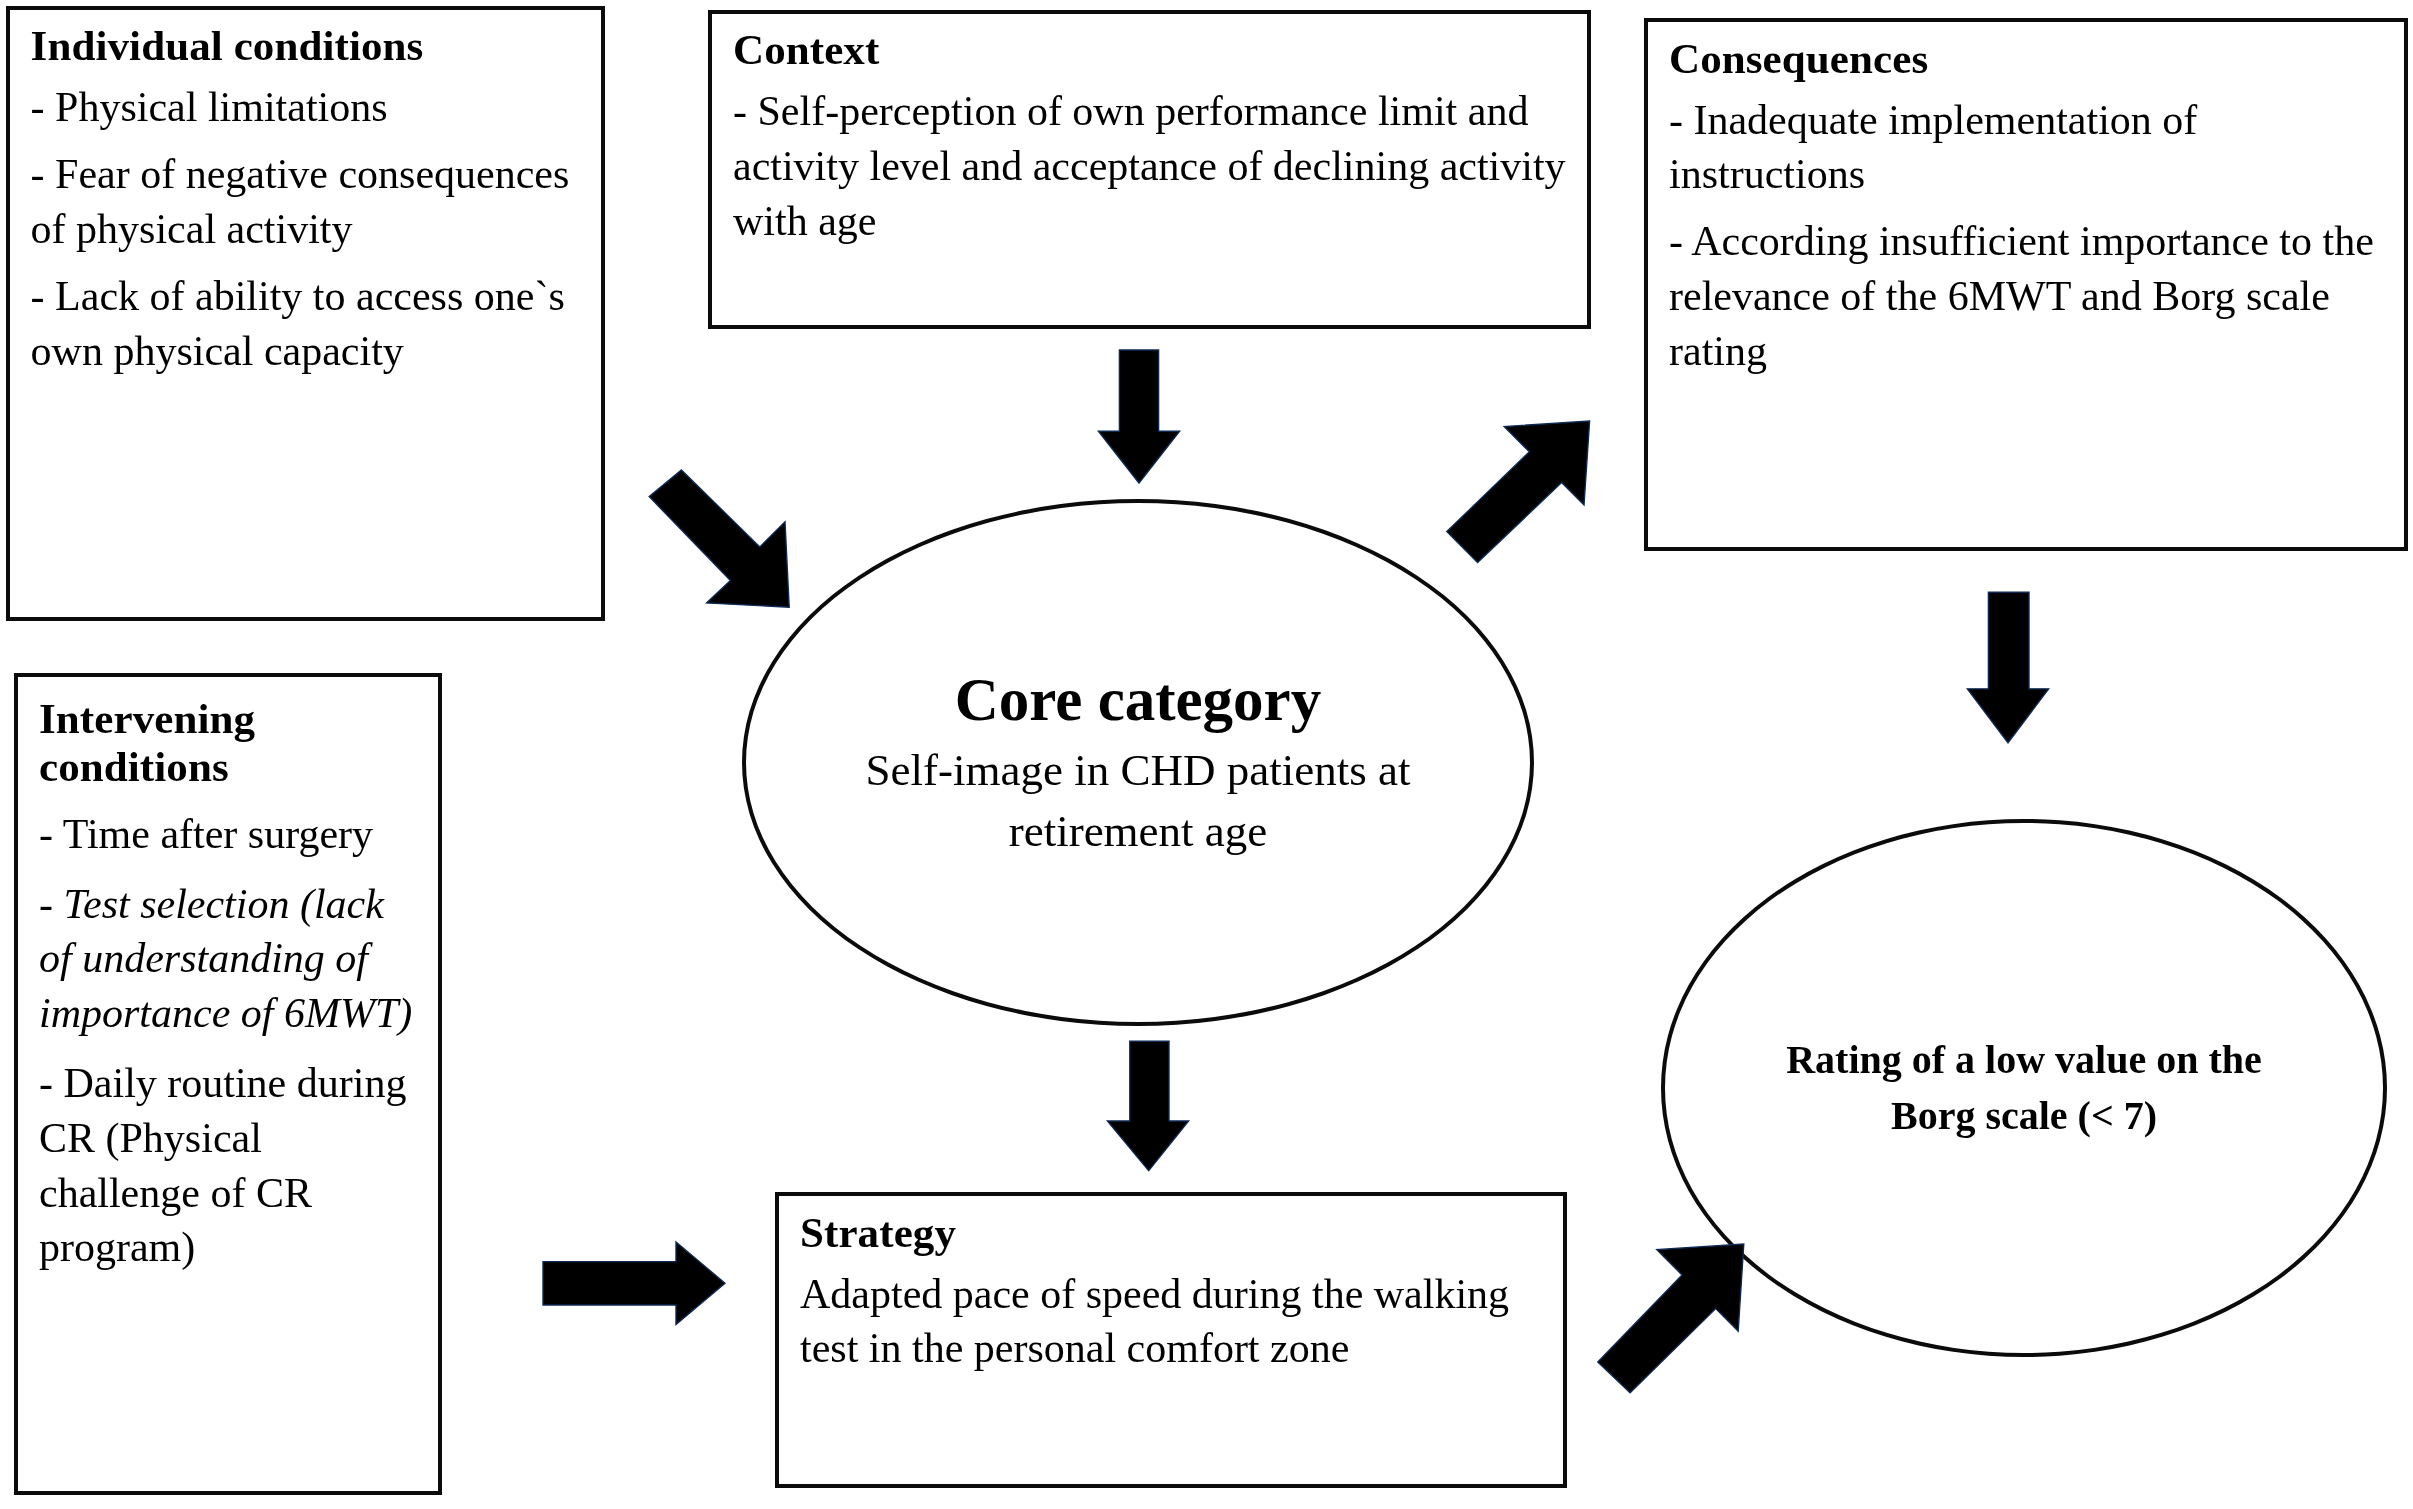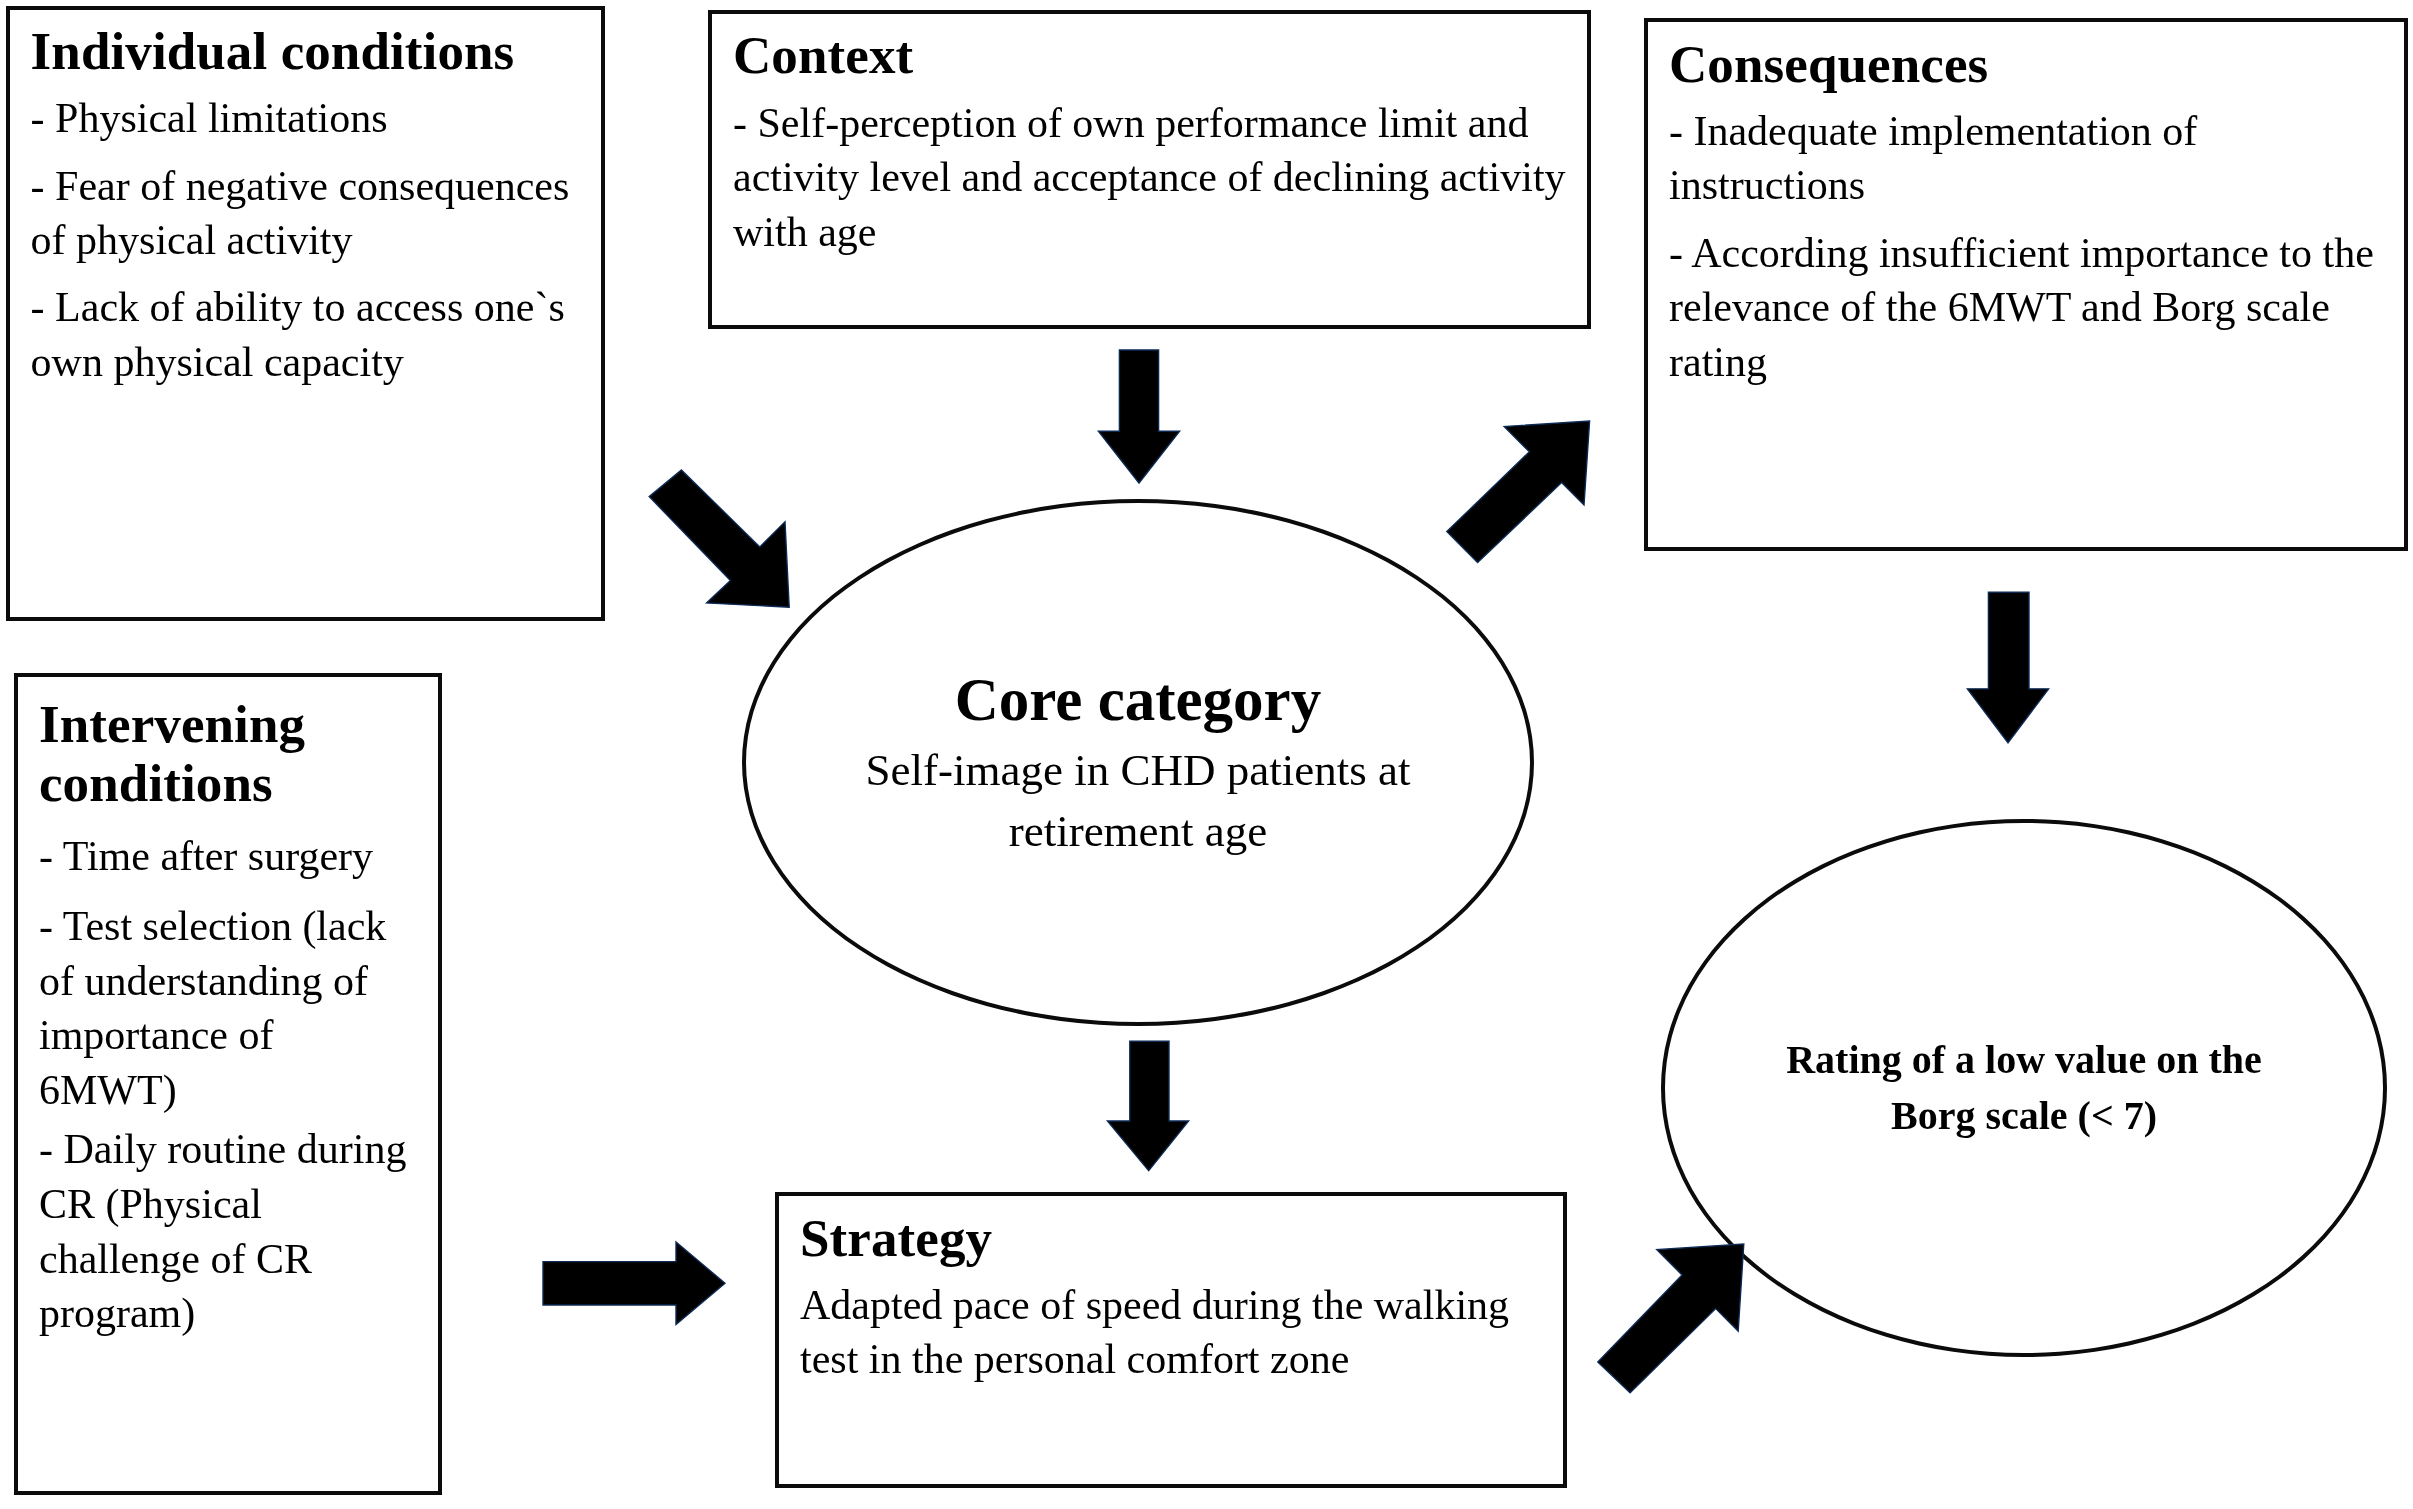--- a/index.html
+++ b/index.html
@@ -18,21 +18,21 @@
   }
   .box {
     position: absolute;
     box-sizing: border-box;
     border: 4.9px solid #0b0b0b;
     background: #ffffff;
     padding: 12.6px 18px 12.6px 21px;
   }
   .box-title {
     font-weight: bold;
-    font-size: 53px;
+    font-size: 43px;
     line-height: 1.12;
     margin: 0 0 9.8px 0;
     letter-spacing: 0.1px;
   }
   .box-line {
     font-size: 42px;
     line-height: 1.30;
     margin: 0 0 12.6px 0;
     white-space: pre-line;
   }
@@ -98,21 +98,21 @@
 
   <div class="box" style="left:1644px; top:18px; width:764px; height:533px;">
     <div class="box-title">Consequences</div>
     <div class="box-line">- Inadequate implementation of instructions</div>
     <div class="box-line">- According insufficient importance to the relevance of the 6MWT and Borg scale rating</div>
   </div>
 
   <div class="box tight" style="left:14px; top:673px; width:428px; height:822px; padding-top:18px;">
     <div class="box-title">Intervening conditions</div>
     <div class="box-line" style="margin-top:15.4px; margin-bottom:15.4px;">- Time after surgery</div>
-    <div class="box-line" style="margin-bottom:5px;">- Test selection (lack of understanding of importance of 6MWT)</div>
+    <div class="box-line" style="margin-bottom:16px;font-style:italic;">- Test selection (lack of understanding of importance of 6MWT)</div>
     <div class="box-line">- Daily routine during CR (Physical challenge of CR program)</div>
   </div>
 
   <div class="box" style="left:775px; top:1192px; width:792px; height:296px;">
     <div class="box-title">Strategy</div>
     <div class="box-line">Adapted pace of speed during the walking test in the personal comfort zone</div>
   </div>
 
   <div class="ellipse" style="left:742px; top:499px; width:792px; height:527px; padding:49px 84px;">
     <div class="ellipse-title">Core category</div>

